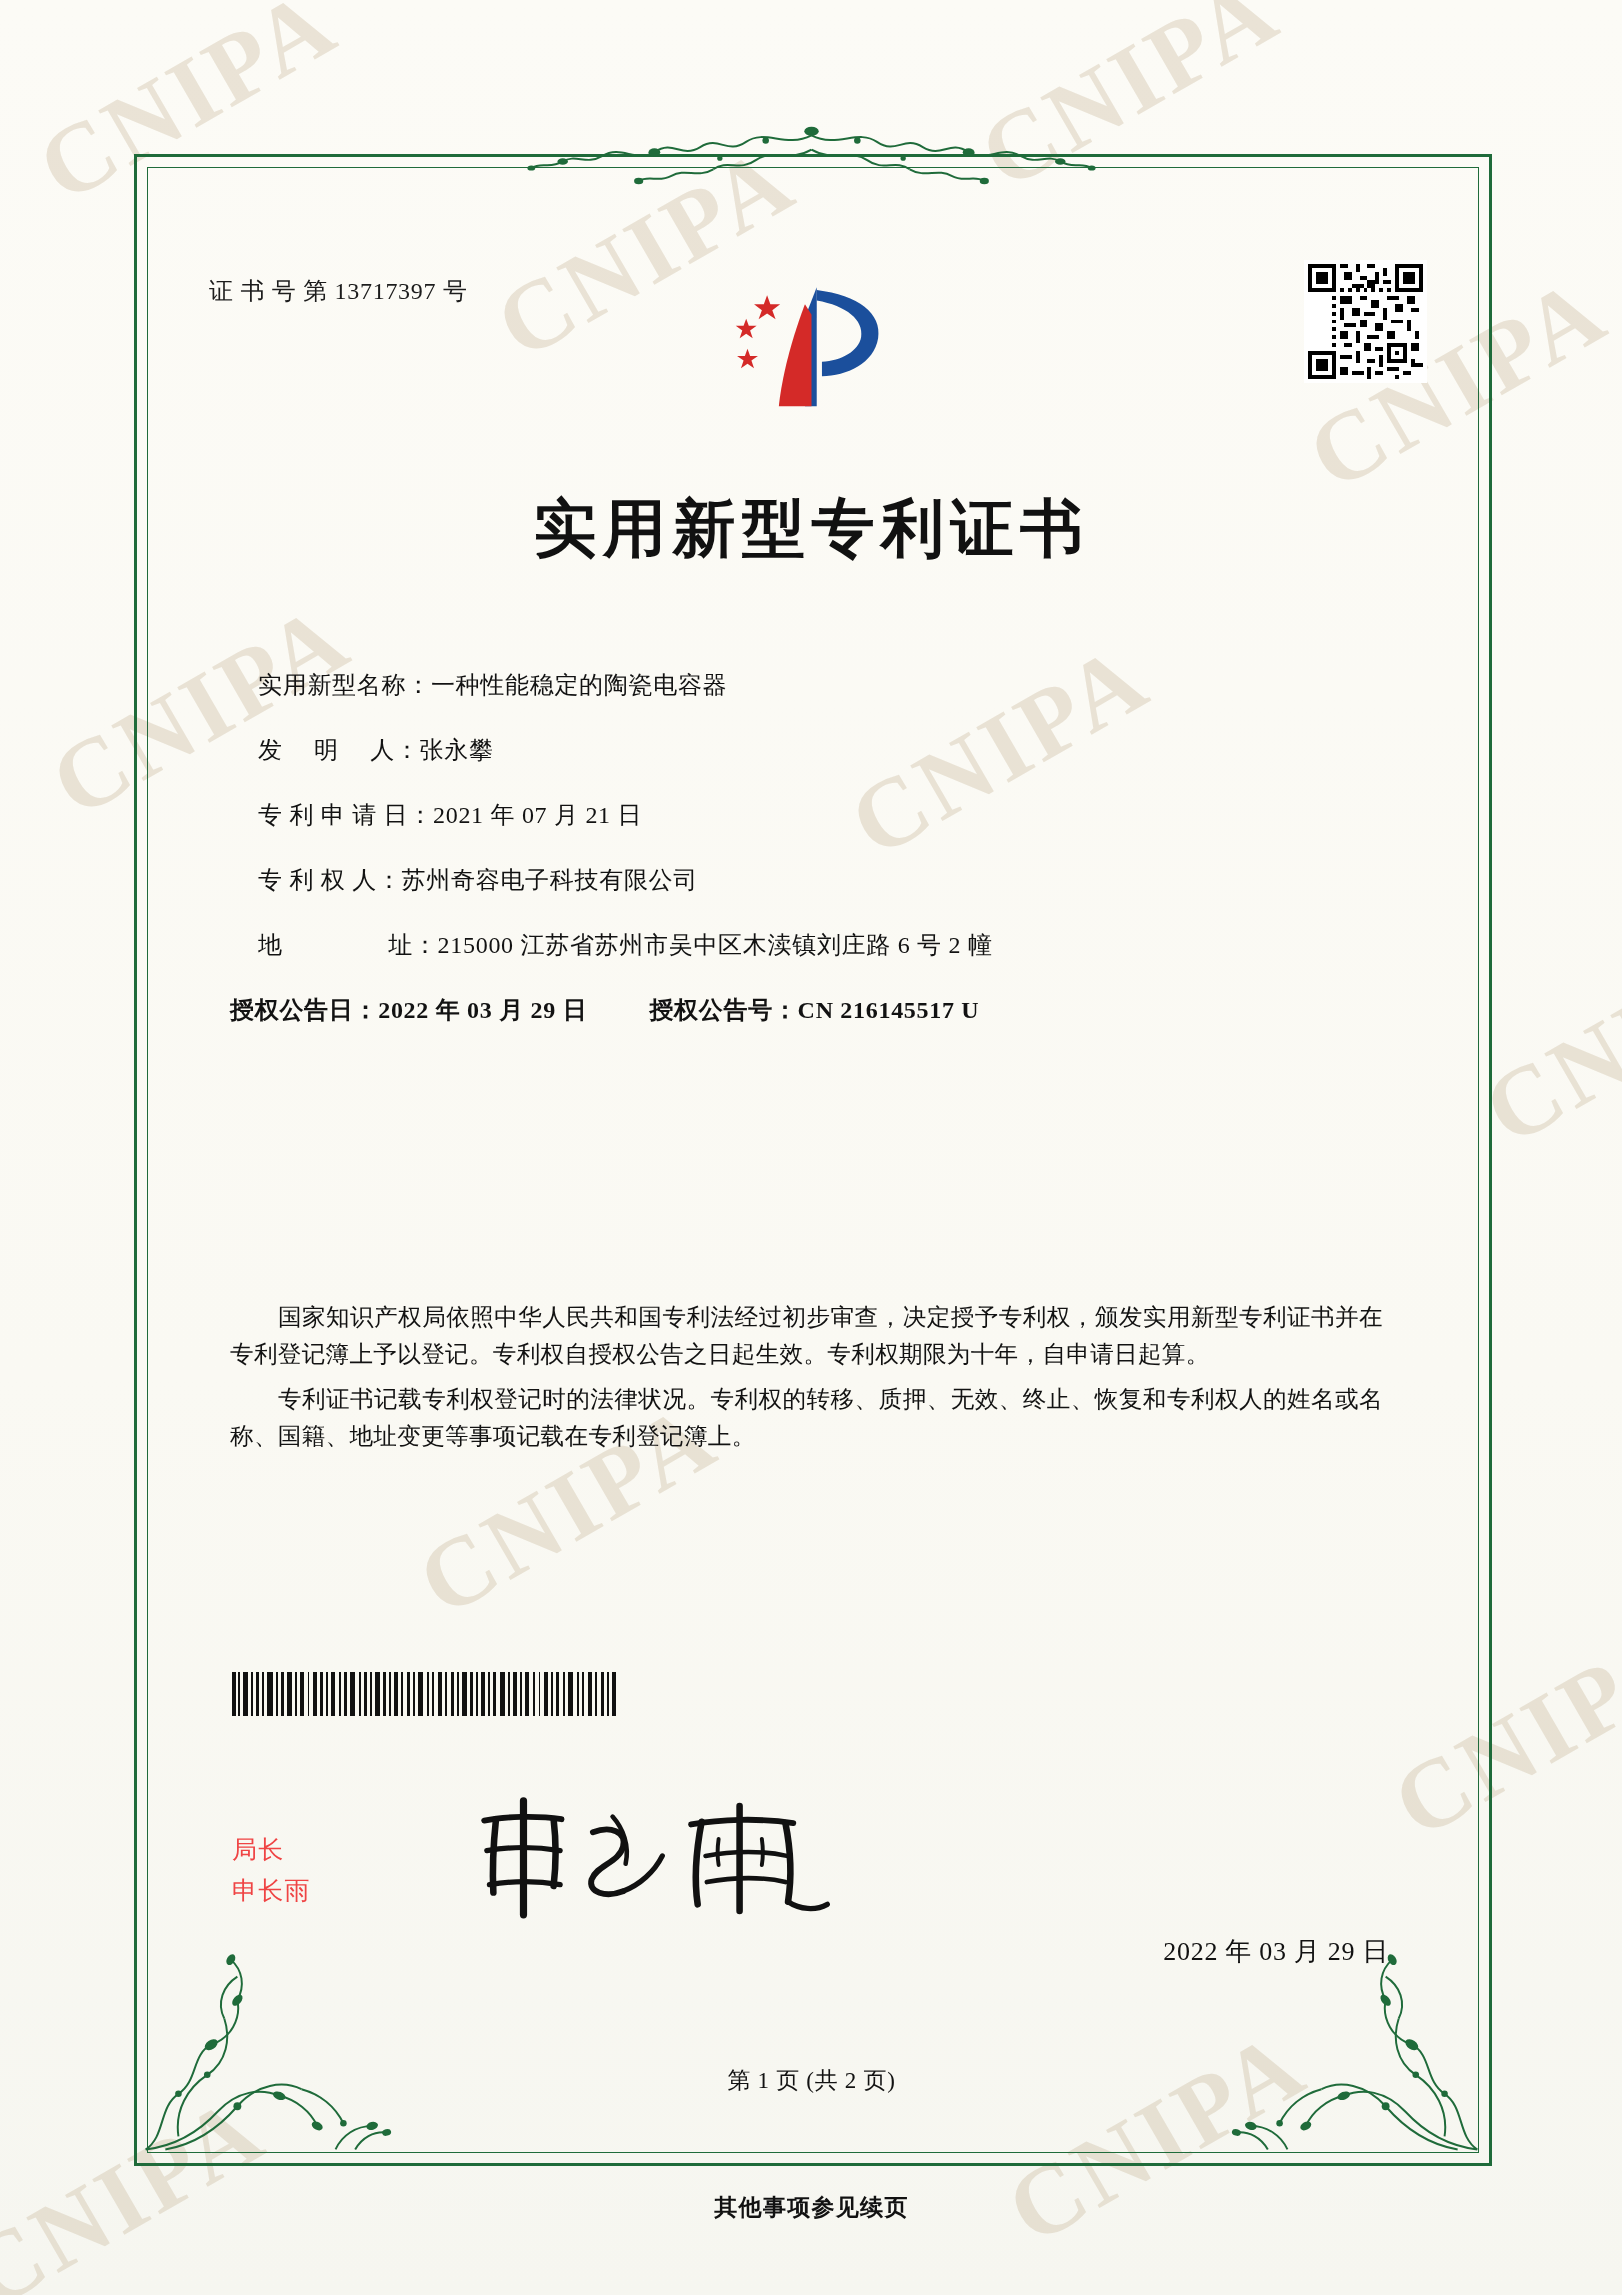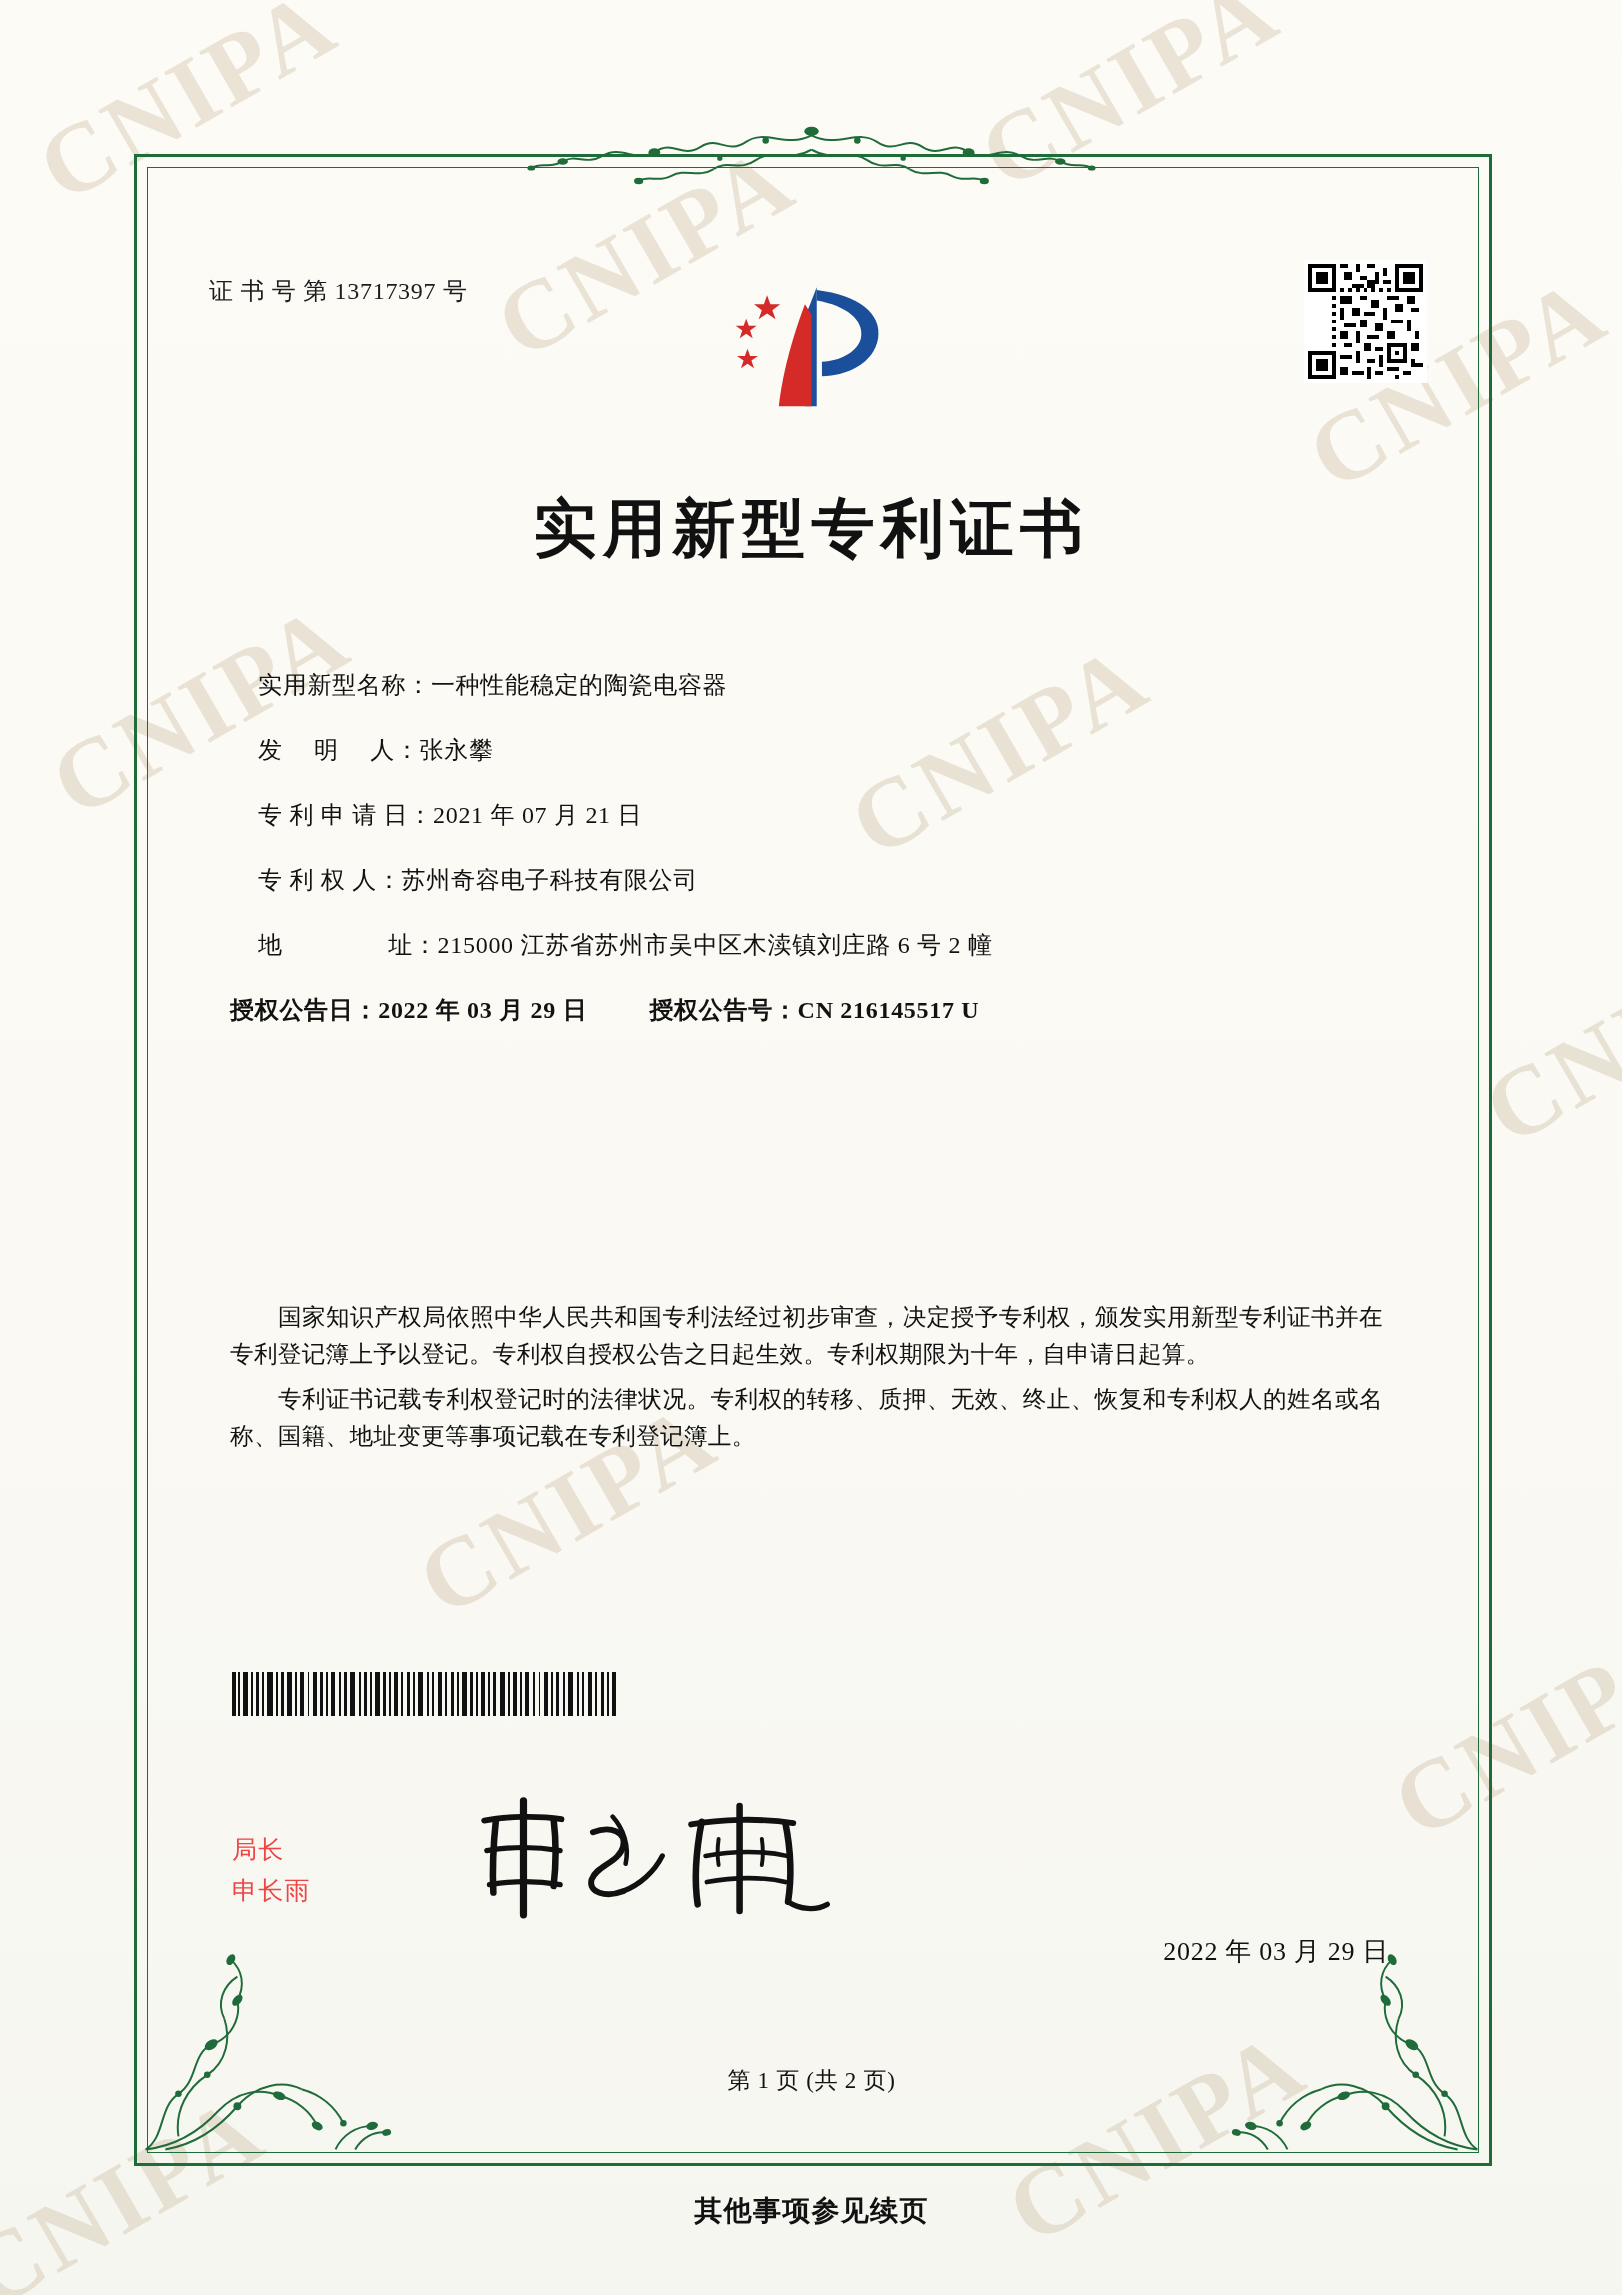--- a/index.html
+++ b/index.html
@@ -211,21 +211,21 @@
     font-size: 23px;
     color: #121212;
     letter-spacing: 0.7px;
   }
 
   .footer-note {
     position: absolute;
     left: 0; right: 0;
     top: 2192px;
     text-align: center;
-    font-size: 28px;
+    font-size: 23px;
     font-weight: 700;
     color: #111;
     letter-spacing: 1.3px;
   }
 </style>
 </head>
 <body>
 
 <div class="page">
   <div class="paper-tint"></div>

